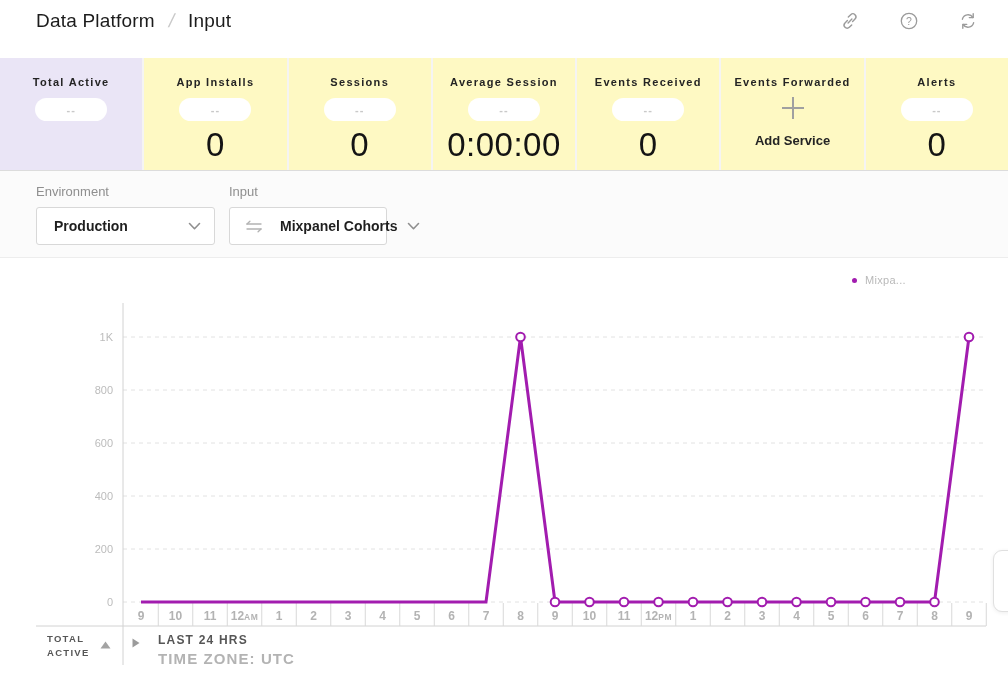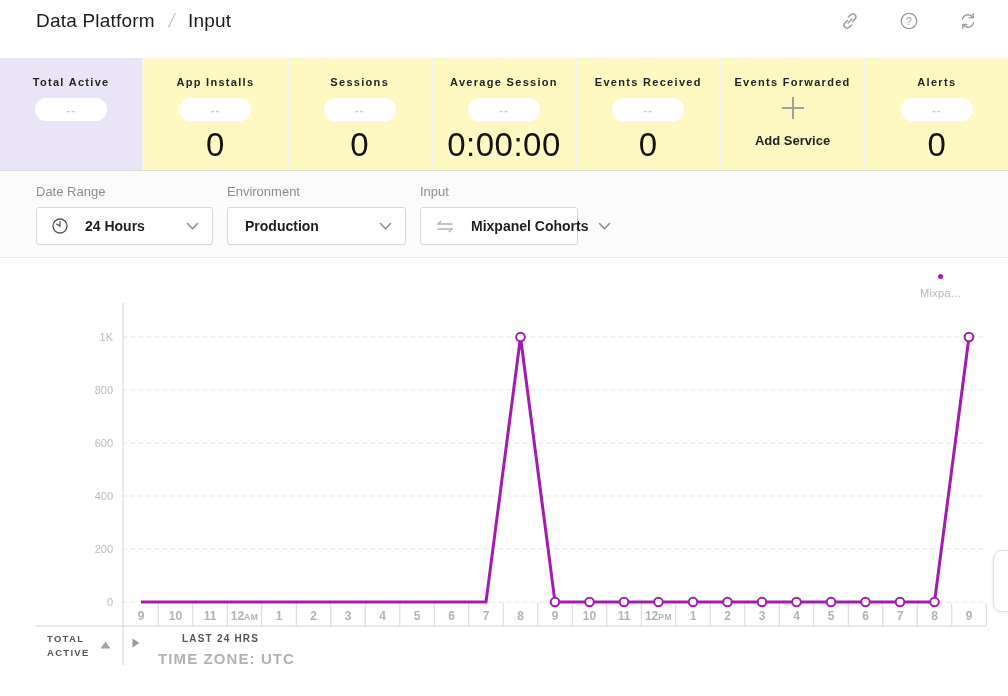--- a/index.html
+++ b/index.html
@@ -37,29 +37,29 @@
   .dropdown{height:38px;background:#fff;border:1px solid #D8D8D8;border-radius:3px;
     display:flex;align-items:center;cursor:pointer;box-sizing:border-box;}
   .dd-icon{display:inline-flex;margin-left:14px;}
   .dd-value{font-size:14px;font-weight:700;color:#1f1f1f;margin-left:16px;white-space:nowrap;}
   .dropdown.no-icon .dd-value{margin-left:17px;}
   .dd-chevron{display:inline-flex;margin-left:auto;margin-right:13px;}
   .dropdown.inline-chevron .dd-chevron{margin-left:10px;margin-right:0;}
   
   .chart-section{position:relative;height:426px;background:#fff;}
   #chart{position:absolute;left:0;top:0;}
-  .legend{position:absolute;left:920px;top:16px;display:flex;align-items:center;gap:8px;flex-direction:column;}
+  .legend{position:absolute;left:852px;top:16px;display:flex;align-items:center;gap:8px;}
   .legend-dot{width:5px;height:5px;border-radius:50%;}
   .legend-label{font-size:11px;color:#b9b9b9;letter-spacing:.3px;}
   .fm-rowlabel{position:absolute;left:47px;top:374px;width:56px;font-size:9.5px;font-weight:700;
     letter-spacing:1.3px;color:#565656;line-height:14px;cursor:pointer;}
   .fm-sort{position:absolute;left:100px;top:377px;cursor:pointer;}
   .fm-play{position:absolute;left:132px;top:376px;cursor:pointer;}
-  .fm-range{position:absolute;left:158px;top:375px;font-size:10px;font-weight:700;
-    letter-spacing:1.2px;color:#565656;margin-left:24px;}
+  .fm-range{position:absolute;left:158px;top:375px;font-size:12px;font-weight:700;
+    letter-spacing:1.2px;color:#565656;}
   .fm-tz{position:absolute;left:158px;top:392px;font-size:15px;font-weight:700;
     letter-spacing:1.1px;color:#b3b3b3;}
   .right-tab{position:absolute;right:-3px;top:292px;width:16px;height:60px;background:#fff;
     border:1px solid #E0E0E0;border-radius:9px 0 0 9px;box-shadow:0 1px 4px rgba(0,0,0,.07);cursor:pointer;}
 </style>
 </head>
 <body>
 
 <div class="header">
   <div class="breadcrumb">
@@ -128,38 +128,20 @@
       <div class="card-action">Add Service</div>
     </div>
     <div class="card">
       <div class="card-label">Alerts</div>
       <div class="pill">--</div>
       <div class="card-value">0</div>
     </div>
   </div>
 
 <div class="filters" id="filters">
-    <div class="filter-group">
-      <div class="filter-label">Date Range</div>
-      <div class="dropdown" style="width:177px">
-        <span class="dd-icon">
-          <svg xmlns="http://www.w3.org/2000/svg" width="18" height="18" viewBox="0 0 18 18" fill="none" stroke="#555" stroke-width="1.3" stroke-linecap="round">
-            <circle cx="9" cy="9" r="7"></circle>
-            <path d="M9 9 V4.6"></path>
-            <path d="M9 9 L5.7 7.1"></path>
-          </svg>
-        </span>
-        <span class="dd-value">24 Hours</span>
-        <span class="dd-chevron">
-          <svg xmlns="http://www.w3.org/2000/svg" width="13" height="9" viewBox="0 0 13 9" fill="none" stroke="#8f8f8f" stroke-width="1.6" stroke-linecap="round" stroke-linejoin="round">
-            <path d="M1.5 1.5 L6.5 6.7 L11.5 1.5"></path>
-          </svg>
-        </span>
-      </div>
-    </div>
     <div class="filter-group">
       <div class="filter-label">Environment</div>
       <div class="dropdown no-icon" style="width:179px">
         <span class="dd-value">Production</span>
         <span class="dd-chevron">
           <svg xmlns="http://www.w3.org/2000/svg" width="13" height="9" viewBox="0 0 13 9" fill="none" stroke="#8f8f8f" stroke-width="1.6" stroke-linecap="round" stroke-linejoin="round">
             <path d="M1.5 1.5 L6.5 6.7 L11.5 1.5"></path>
           </svg>
         </span>
       </div>

